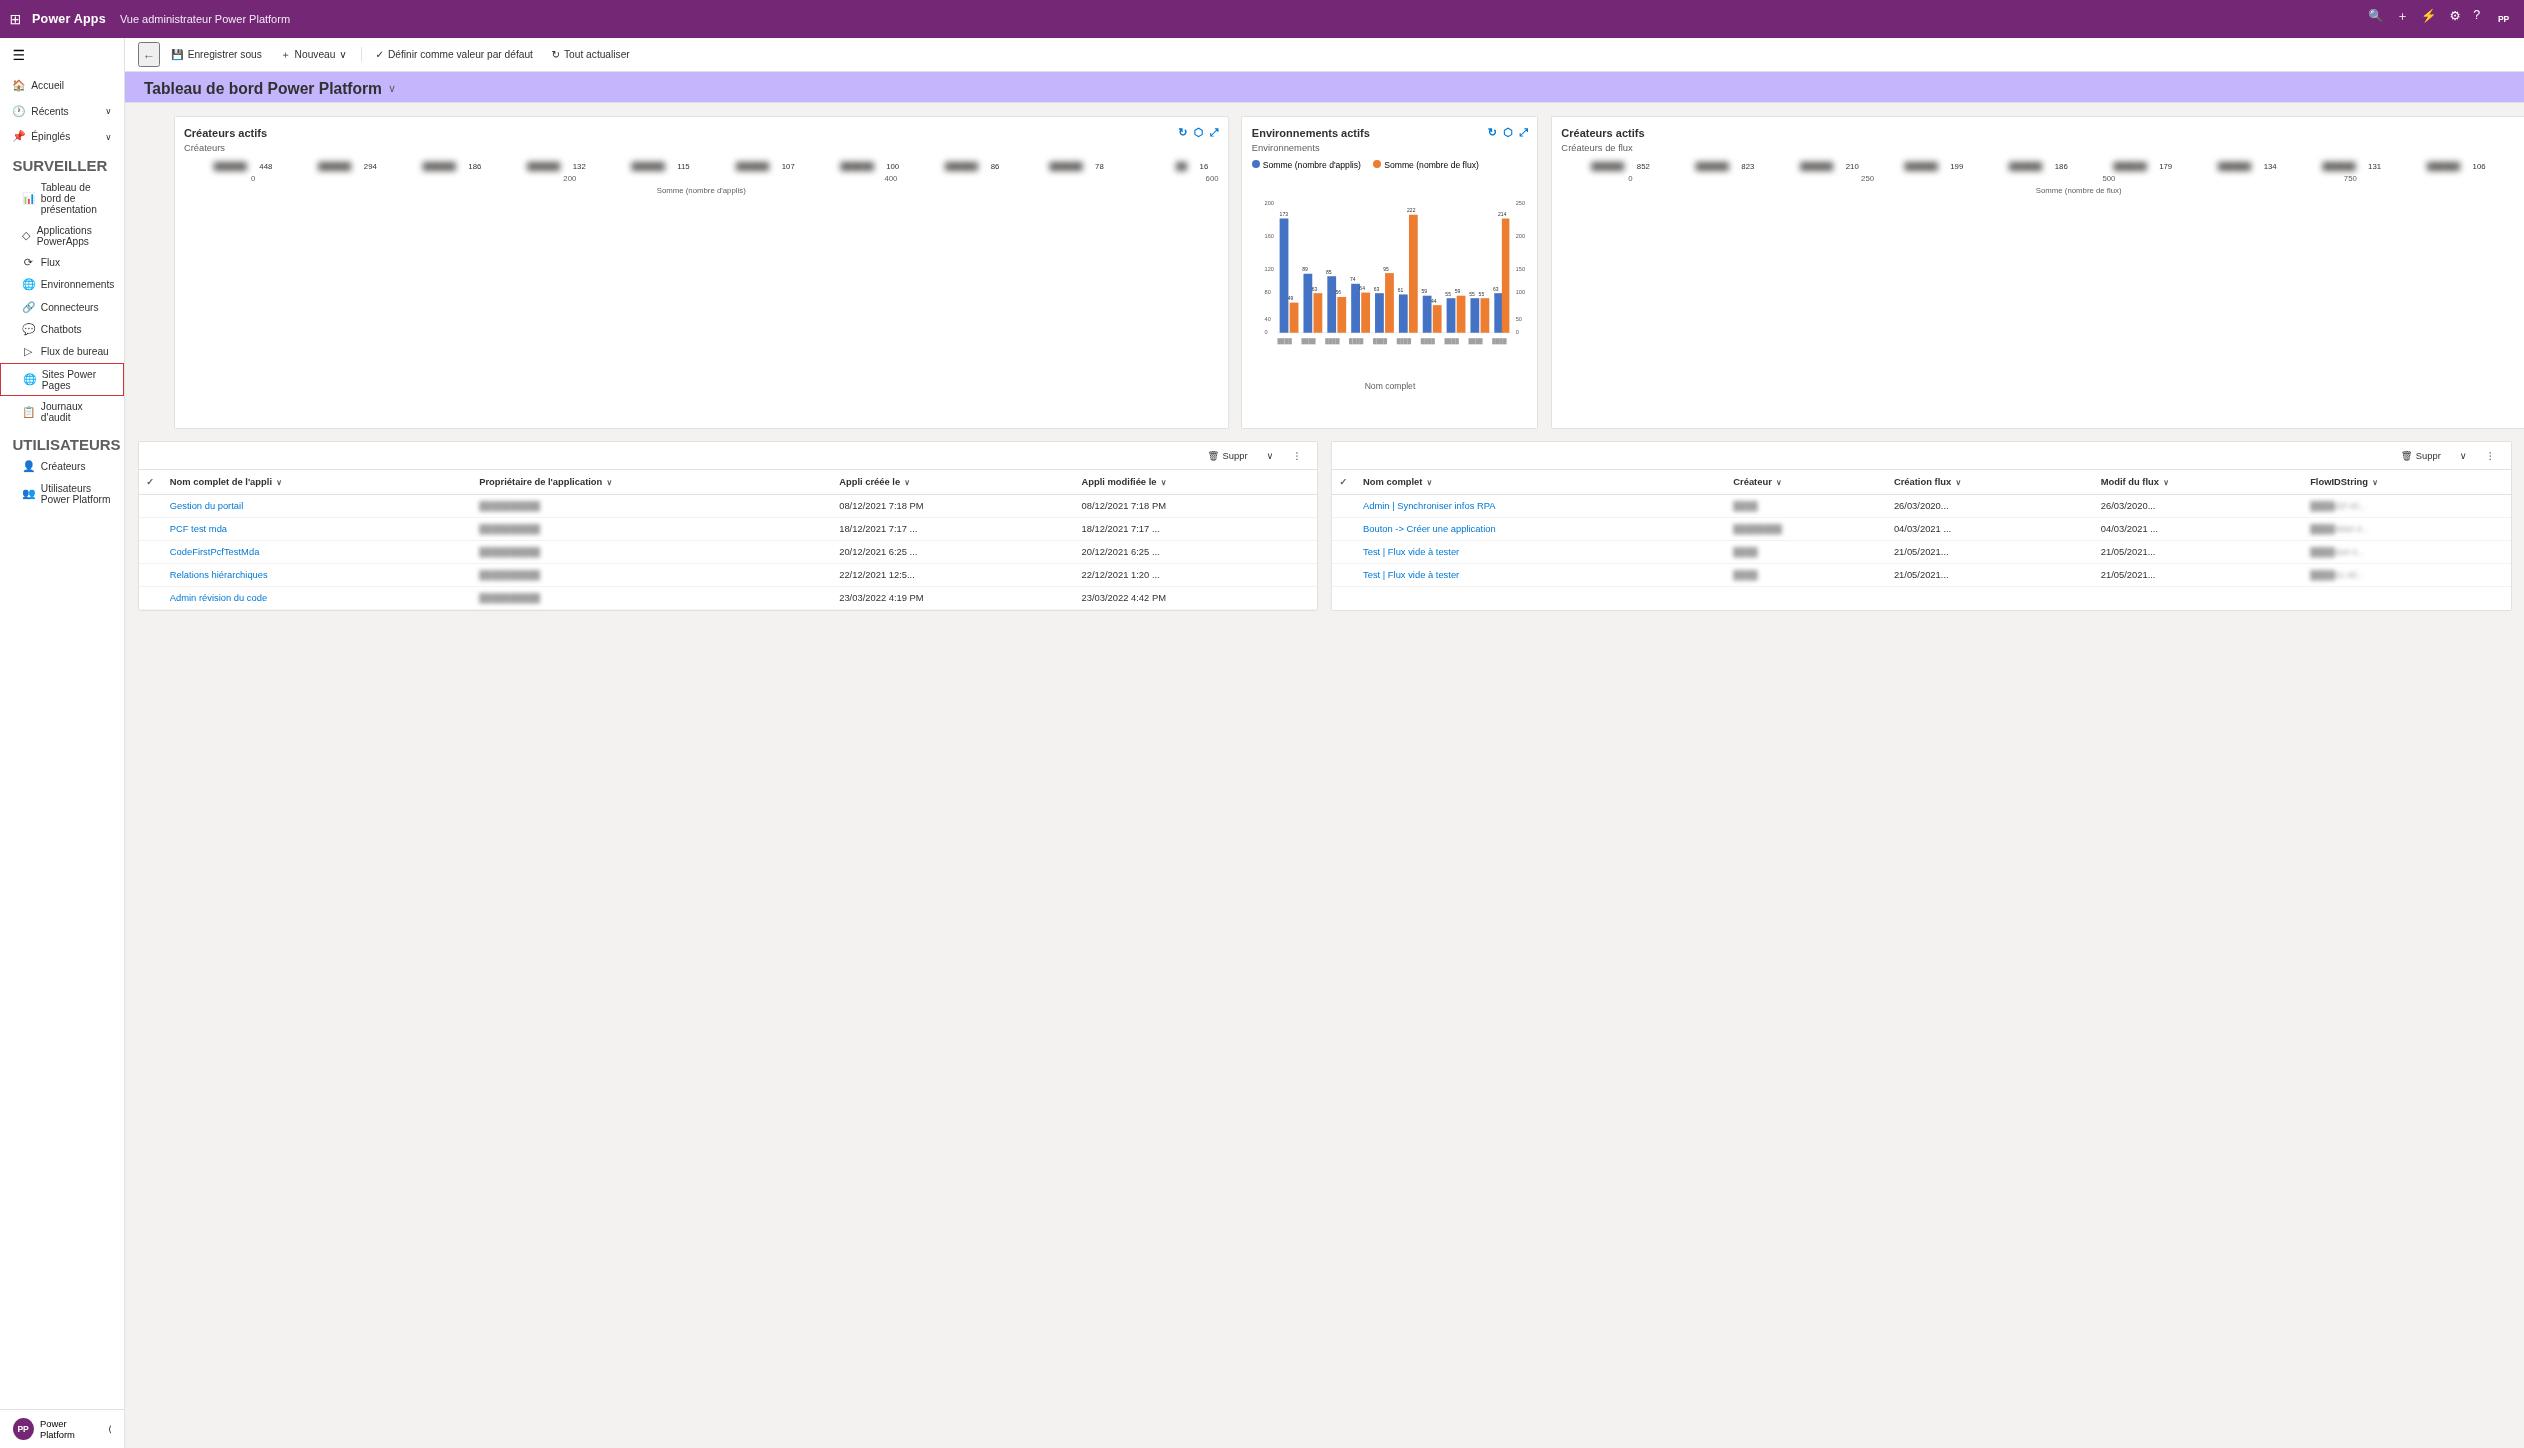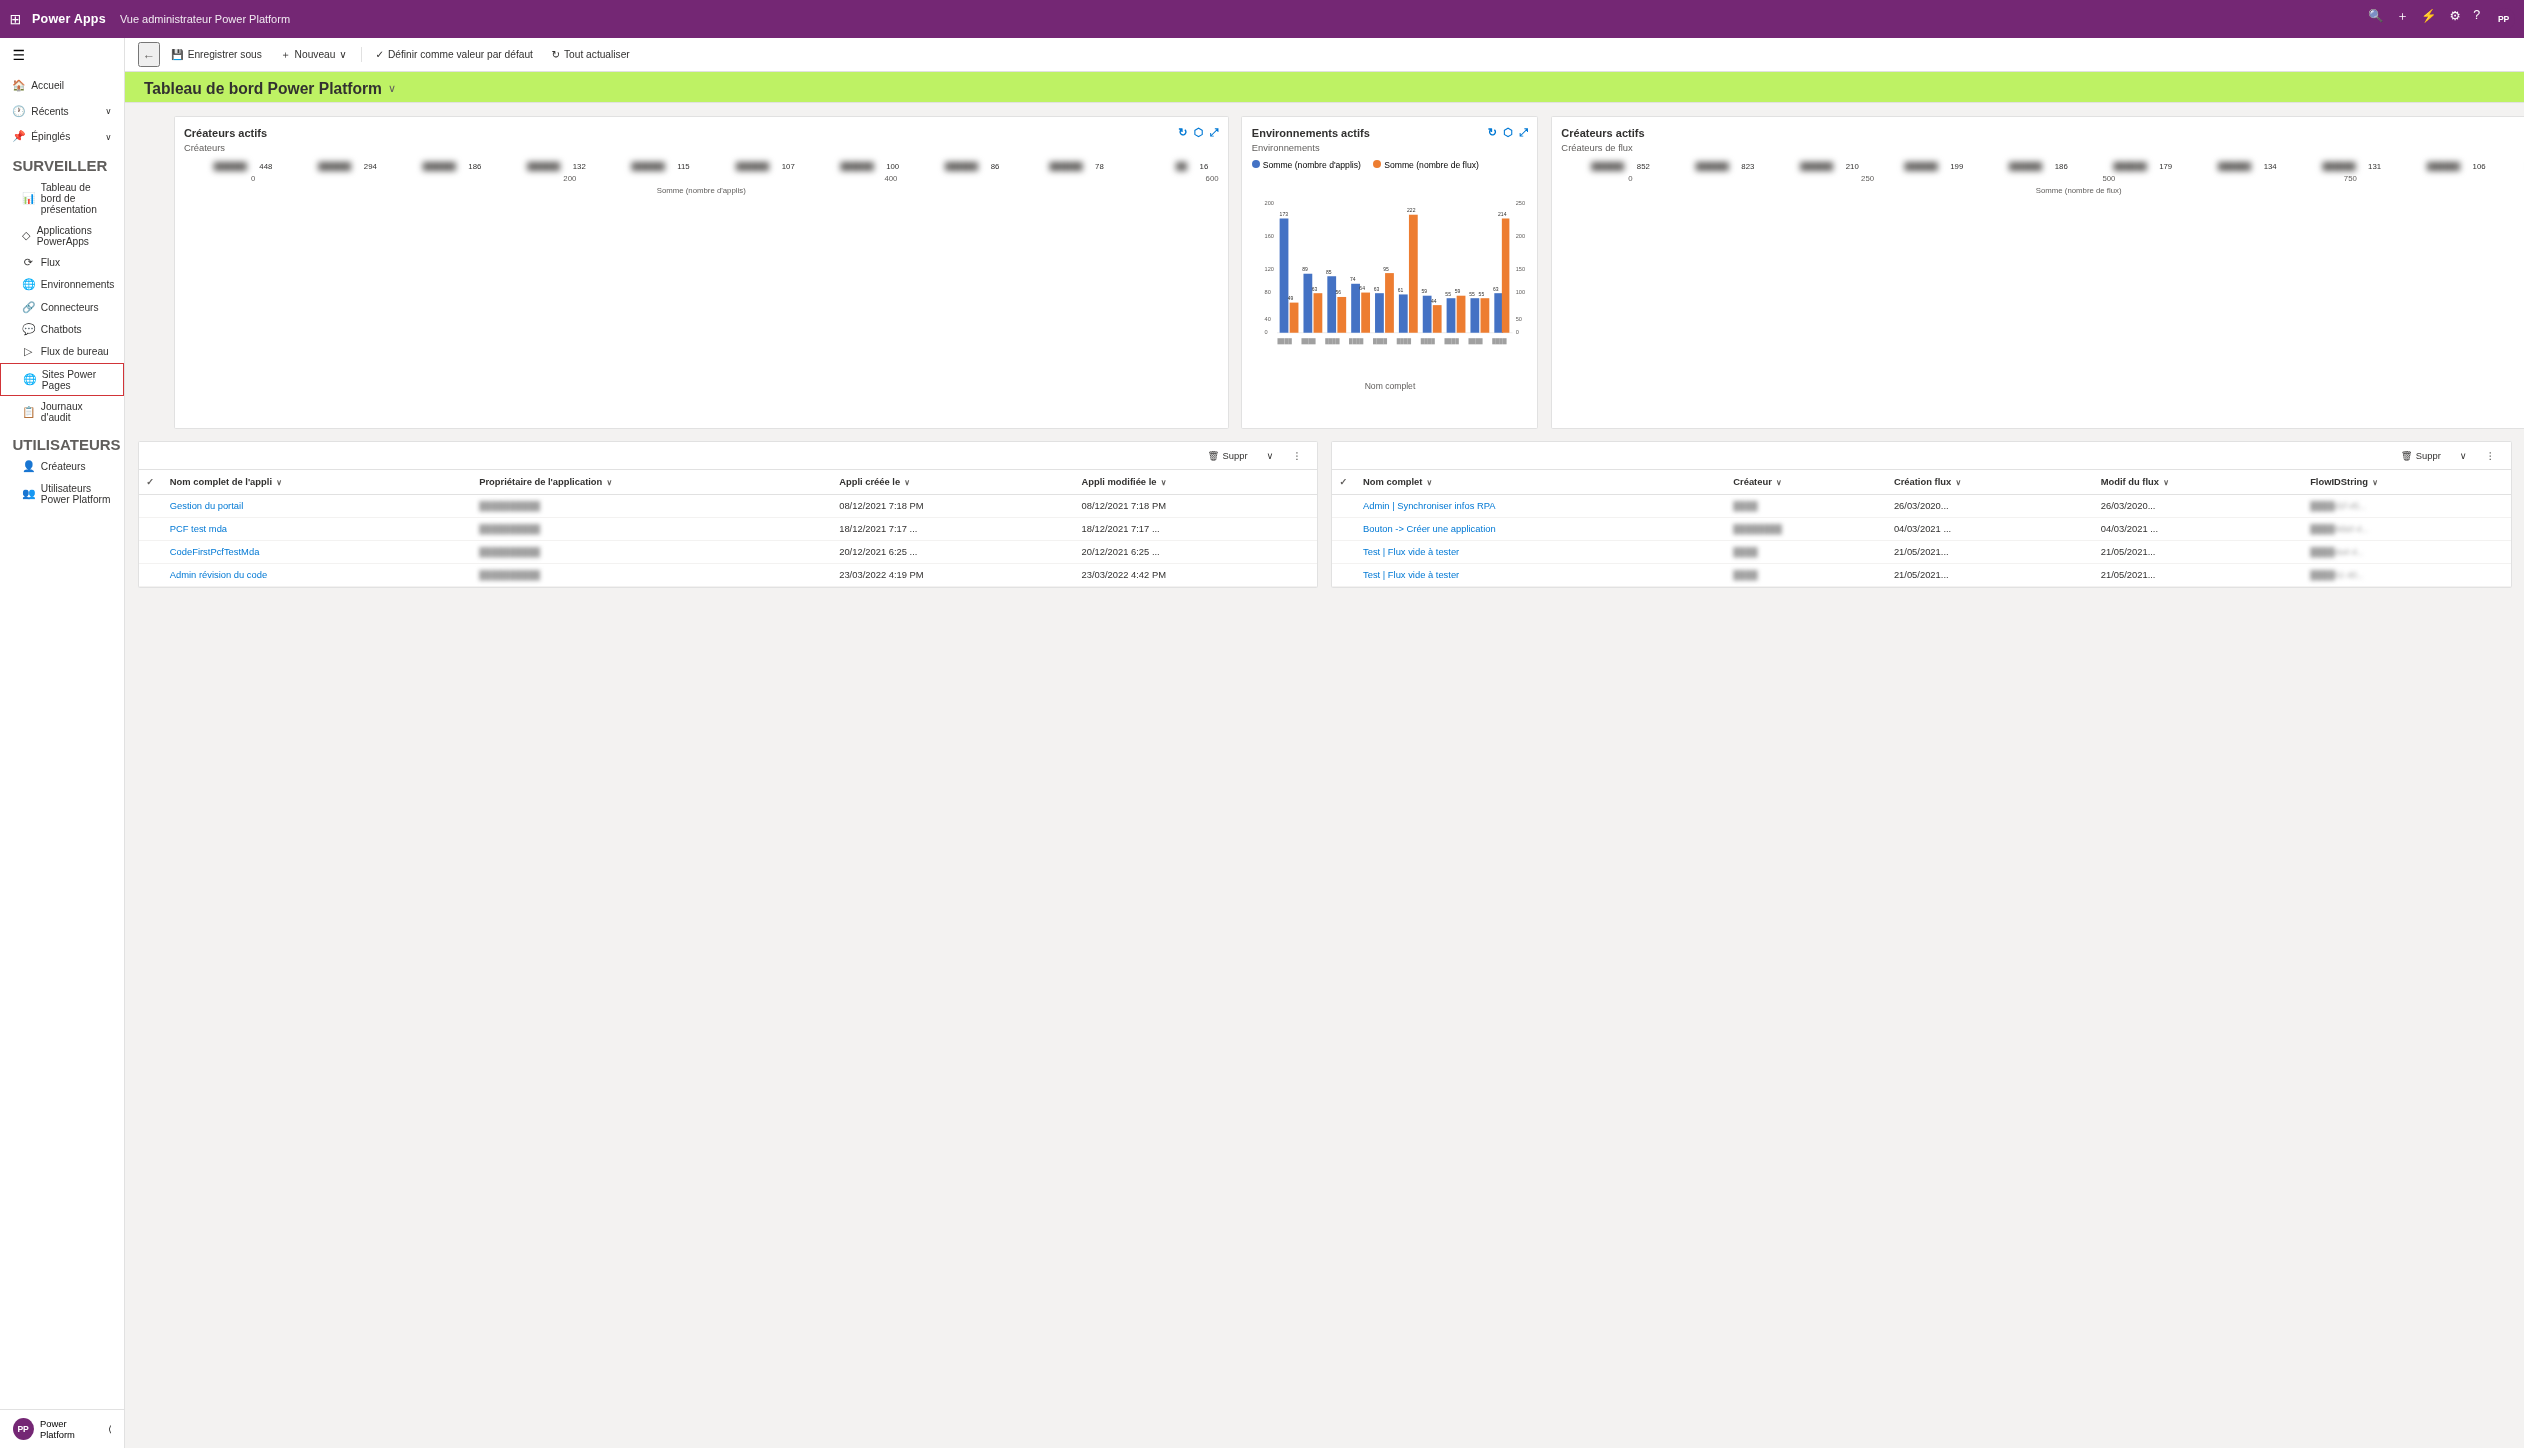--- a/index.html
+++ b/index.html
@@ -69,21 +69,21 @@
       display: flex; align-items: center; gap: 3.9px;
       padding: 3.1px 7.8px; font-size: 10.2px; cursor: pointer;
       border: none; background: none; color: #323130;
       border-radius: 1.6px;
     }
     .cmdbar-sep { width: 0.8px; height: 15.6px; background: #e1e1e1; margin: 0 3.1px; }
     .cmdbar-back { font-size: 12.5px; color: #605e5c; cursor: pointer; padding: 3.1px; }
 
     
     .page-header {
-      background: #bef264; padding: 7.8px 19px 4.7px;
+      background: #c4b5fd; padding: 7.8px 19px 4.7px;
       border-bottom: 0.8px solid #e1e1e1;
       display: flex; align-items: center; gap: 6px;
     }
     .page-title { font-size: 15.6px; font-weight: 600; color: #323130; }
 
     
     .content-area {
       flex: 1; overflow-y: auto; padding: 12.5px;
       display: flex; flex-direction: column; gap: 12.5px;
       background: #f3f2f1;
@@ -593,20 +593,27 @@
               </tr>
               <tr>
                 <td class="check-col"></td>
                 <td class="link">CodeFirstPcfTestMda</td>
                 <td class="blurred" style="filter:blur(2.3px)">██████████</td>
                 <td>20/12/2021 6:25 ...</td>
                 <td>20/12/2021 6:25 ...</td>
               </tr>
               <tr>
                 <td class="check-col"></td>
+                <td class="link">Relations hiérarchiques</td>
+                <td class="blurred" style="filter:blur(2.3px)">██████████</td>
+                <td>22/12/2021 12:5...</td>
+                <td>22/12/2021 1:20 ...</td>
+              </tr>
+              <tr>
+                <td class="check-col"></td>
                 <td class="link">Admin révision du code</td>
                 <td class="blurred" style="filter:blur(2.3px)">██████████</td>
                 <td>23/03/2022 4:19 PM</td>
                 <td>23/03/2022 4:42 PM</td>
               </tr>
             </tbody>
           </table>
         </div>
 
         <div class="table-card">

